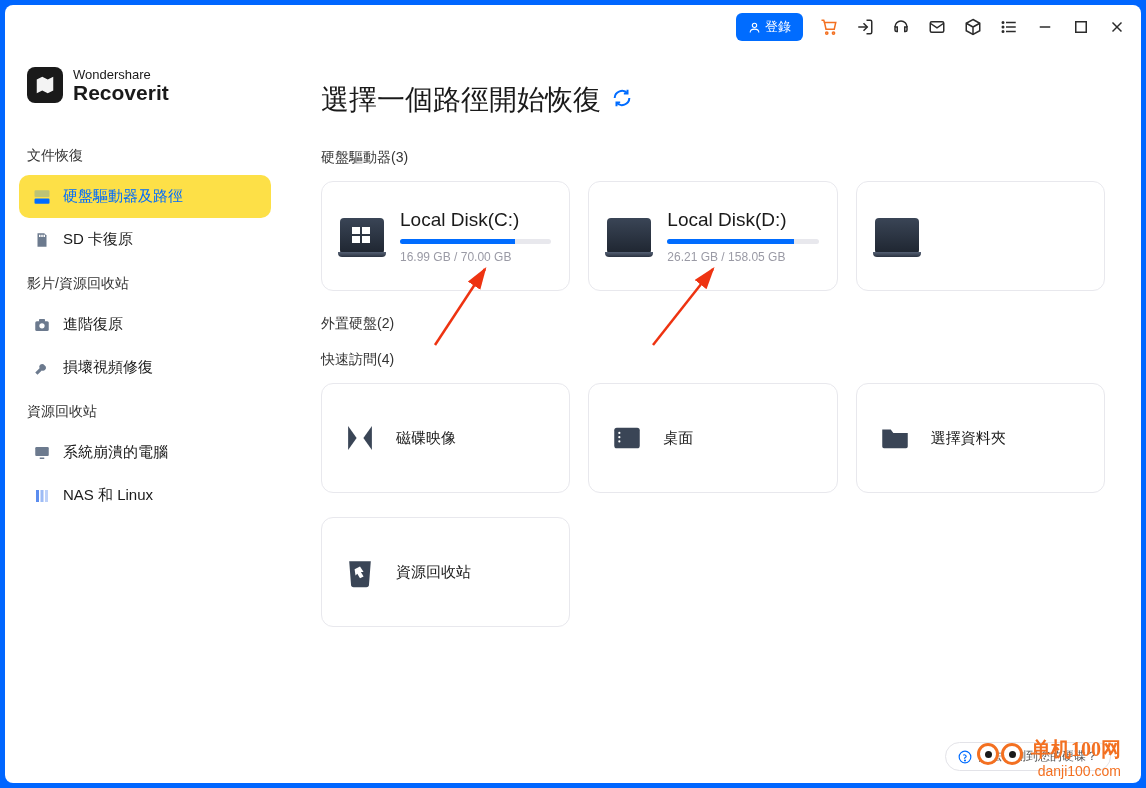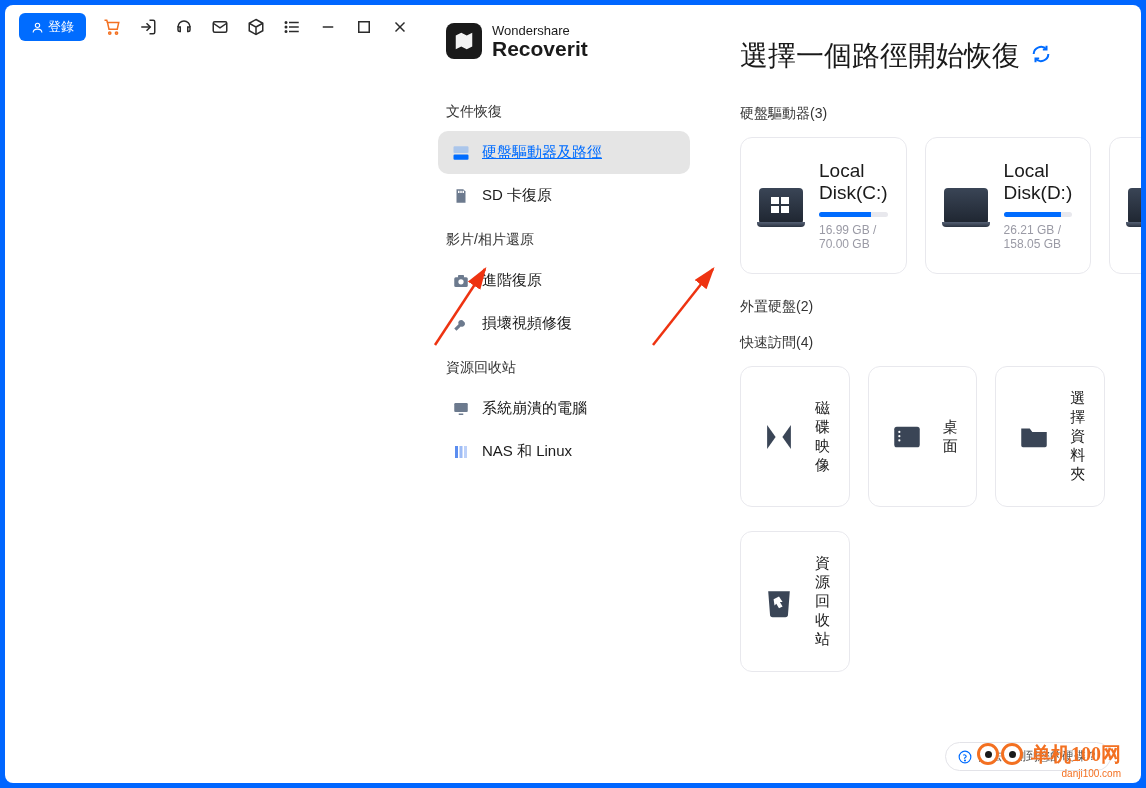--- a/index.html
+++ b/index.html
@@ -1,30 +1,30 @@
 <!DOCTYPE html>
 <html><head>
 <meta charset="utf-8">
 <style>
 * { margin: 0; padding: 0; box-sizing: border-box; font-family: -apple-system, "Segoe UI", "Microsoft YaHei", sans-serif; }
 body { background: #0066ff; width: 1146px; height: 788px; padding: 5px; }
-.app-window { background: #fff; border-radius: 8px; width: 100%; height: 100%; display: flex; flex-direction: row; overflow: hidden; position: relative; }
+.app-window { background: #fff; border-radius: 8px; width: 100%; height: 100%; display: flex; flex-direction: column; overflow: hidden; position: relative; }
 .titlebar { height: 44px; display: flex; align-items: center; justify-content: flex-end; padding: 0 14px; gap: 16px; }
 .login-btn { background: #006cff; color: #fff; border: none; border-radius: 6px; padding: 5px 12px; font-size: 13px; display: flex; align-items: center; gap: 4px; cursor: pointer; }
 .titlebar-icon { color: #2b2b2b; cursor: pointer; display: flex; align-items: center; justify-content: center; width: 20px; height: 20px; }
 .titlebar-icon svg { width: 18px; height: 18px; }
 .body { display: flex; flex: 1; overflow: hidden; }
 .sidebar { width: 280px; padding: 0 14px 20px 14px; }
 .logo { display: flex; align-items: center; gap: 10px; padding: 18px 8px 30px 8px; }
 .logo-mark { width: 36px; height: 36px; background: #1a1a1a; border-radius: 8px; display: flex; align-items: center; justify-content: center; }
 .logo-text .brand { font-size: 13px; color: #1a1a1a; font-weight: 500; }
 .logo-text .product { font-size: 21px; color: #1a1a1a; font-weight: 700; line-height: 1; }
 .side-section { font-size: 14px; color: #333; padding: 10px 8px; margin-top: 4px; }
 .side-item { display: flex; align-items: center; gap: 12px; padding: 12px 14px; border-radius: 10px; font-size: 15px; color: #1a1a1a; font-weight: 500; cursor: pointer; }
-.side-item.active { background: #e5e5e5; color: #006cff; text-decoration: underline; }
+.side-item.active { background: #fde047; color: #006cff; }
 .side-item .icon { width: 18px; height: 18px; display: flex; align-items: center; justify-content: center; }
 .main { flex: 1; padding: 20px 36px; overflow-y: auto; }
 .page-title { font-size: 28px; font-weight: 400; color: #1a1a1a; display: flex; align-items: center; gap: 10px; margin-bottom: 30px; margin-top: 12px; }
 .refresh-icon { color: #006cff; cursor: pointer; }
 .section-label { font-size: 14px; color: #333; margin-bottom: 14px; }
 .card-grid { display: grid; grid-template-columns: repeat(3, 1fr); gap: 18px; margin-bottom: 24px; }
 .card { border: 1px solid #e8e8ed; border-radius: 12px; padding: 22px 18px; display: flex; align-items: center; gap: 16px; cursor: pointer; min-height: 110px; }
 .drive-icon { width: 44px; height: 36px; border-radius: 4px; background: linear-gradient(180deg, #3a4556 0%, #1e2530 100%); position: relative; flex-shrink: 0; }
 .drive-icon::after { content: ''; position: absolute; bottom: -3px; left: -2px; right: -2px; height: 5px; background: linear-gradient(180deg,#556074,#2a3240); border-radius: 0 0 4px 4px; }
 .drive-icon.windows::before { content: ''; position: absolute; top: 9px; left: 12px; width: 18px; height: 16px; background:
@@ -36,21 +36,21 @@
 .drive-name { font-size: 19px; color: #1a1a1a; font-weight: 500; margin-bottom: 8px; }
 .progress { width: 100%; height: 5px; background: #e8e8ed; border-radius: 3px; overflow: hidden; margin-bottom: 6px; }
 .progress-fill { height: 100%; background: #006cff; }
 .drive-size { font-size: 12px; color: #9a9aa5; }
 .quick-icon { width: 40px; height: 40px; display: flex; align-items: center; justify-content: center; flex-shrink: 0; }
 .quick-label { font-size: 15px; color: #1a1a1a; font-weight: 500; }
 .arrow { position: absolute; pointer-events: none; }
 .help-pill { position: absolute; bottom: 12px; right: 30px; background: #fff; border: 1px solid #e3e3e8; border-radius: 20px; padding: 5px 12px; display: flex; align-items: center; gap: 6px; font-size: 12px; color: #555; cursor: pointer; }
 .watermark { position: absolute; bottom: 4px; right: 20px; }
 .watermark .txt { font-size: 20px; font-weight: 700; color: #f37021; font-family: "Microsoft YaHei"; }
-.watermark .url { font-size: 10px; color: #f37021; text-align: right; }
+.watermark .url { font-size: 14px; color: #f37021; text-align: right; }
 .watermark-eyes { position: absolute; bottom: 18px; right: 118px; display: flex; gap: 2px; }
 .eye { width: 22px; height: 22px; border: 3px solid #f37021; border-radius: 50%; background: #fff; display: flex; align-items: center; justify-content: center; }
 .eye::after { content: ''; width: 7px; height: 7px; background: #1a1a1a; border-radius: 50%; }
 .cross { position: absolute; bottom: 22px; right: 146px; width: 16px; height: 16px; }
 .cross::before, .cross::after { content: ''; position: absolute; background: #f37021; border-radius: 2px; }
 .cross::before { width: 16px; height: 5px; top: 5px; }
 .cross::after { width: 5px; height: 16px; left: 5px; }
 </style>
 </head>
 <body>
@@ -156,21 +156,21 @@
             <svg width="18" height="18" viewBox="0 0 24 24" fill="#6c7a8e">
               <path d="M6 3h9l3 3v15H6V3z"></path>
               <rect x="8" y="5" width="2" height="3" fill="#fff"></rect>
               <rect x="11" y="5" width="2" height="3" fill="#fff"></rect>
               <rect x="14" y="5" width="2" height="3" fill="#fff"></rect>
             </svg>
           </span>
         <span>SD 卡復原</span>
       </div>
 
-      <div class="side-section">影片/相片還原</div>
+      <div class="side-section">影片/資源回收站</div>
       <div class="side-item">
         <span class="icon">
             <svg width="18" height="18" viewBox="0 0 24 24" fill="#6c7a8e">
               <rect x="3" y="7" width="18" height="13" rx="2"></rect>
               <circle cx="12" cy="13" r="3.5" fill="#fff"></circle>
               <rect x="8" y="4" width="8" height="4" rx="1"></rect>
             </svg>
           </span>
         <span>進階復原</span>
       </div>

